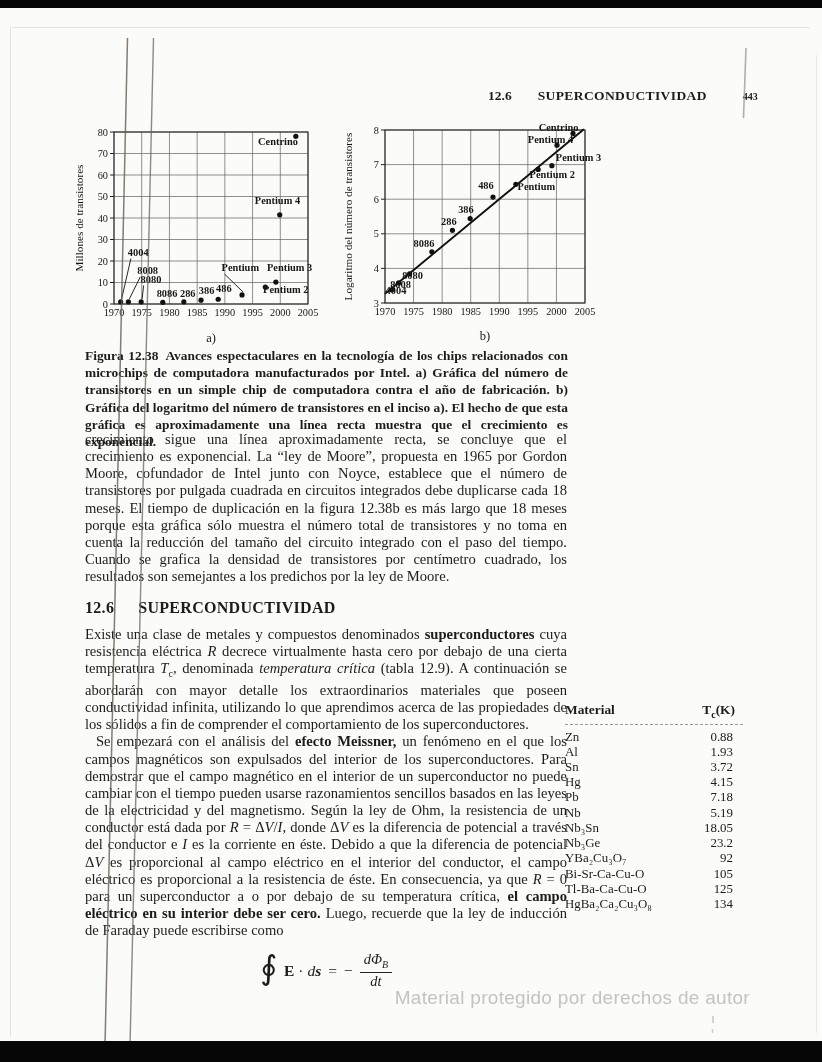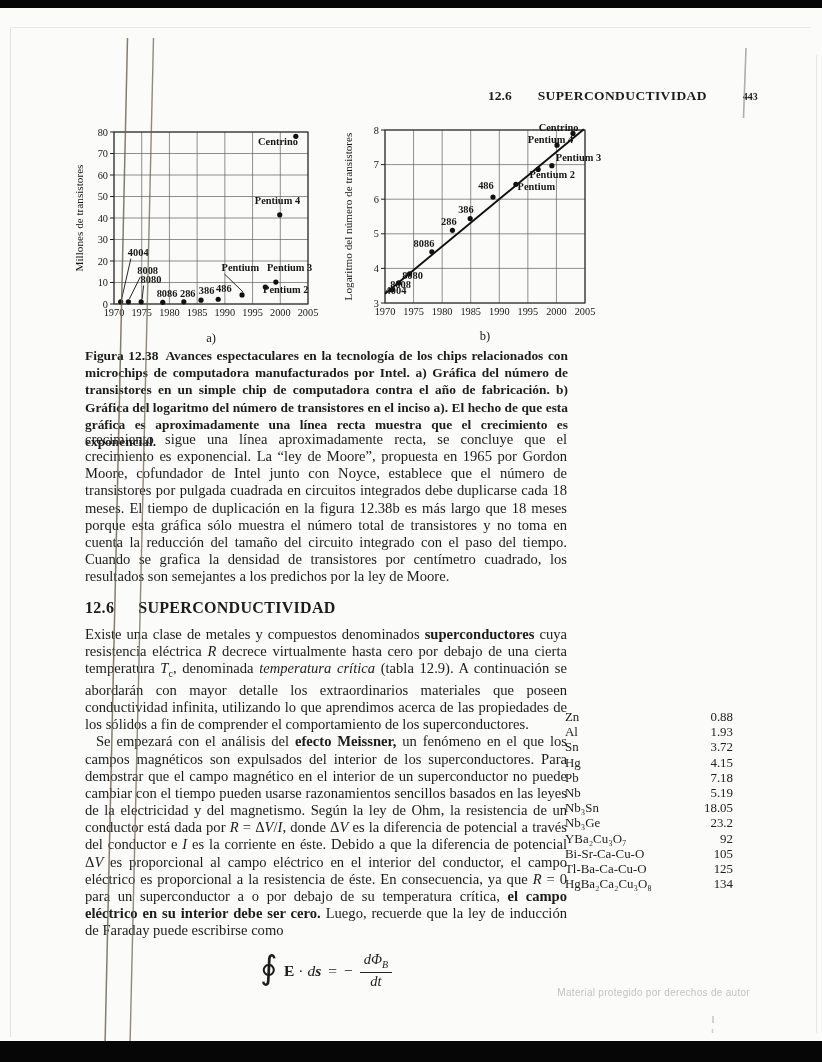--- a/index.html
+++ b/index.html
@@ -41,26 +41,26 @@
   .eq-s{font-style:italic;font-weight:bold;}
   .eq-frac{display:inline-flex;flex-direction:column;align-items:center;line-height:1.2;font-size:14.5px;}
   .eq-num{border-bottom:1.4px solid #222;padding:0 4px 1px 4px;font-style:italic;}
   .eq-den{font-style:italic;}
   sub{font-size:10px;}
 
   .aside{position:absolute;left:565px;top:696px;width:178px;}
   .aside-title{font-weight:bold;font-size:13.6px;line-height:16.6px;padding-bottom:7px;border-bottom:1px dashed #9d9d98;}
   .aside-header{display:flex;justify-content:space-between;font-weight:bold;font-size:13.4px;padding:6px 0 4px 0;border-bottom:1px dashed #9d9d98;}
   .aside-header .tval{margin-right:8px;}
-  .aside-rows{margin-top:14px;font-size:12.9px;line-height:15.2px;}
+  .aside-rows{margin-top:5px;font-size:12.9px;line-height:15.2px;}
   .trow{display:flex;justify-content:space-between;}
   .tval{margin-right:10px;}
 
   .watermark{position:absolute;top:987px;left:0;width:750px;text-align:right;
-             font-family:"Liberation Sans",sans-serif;font-size:10px;color:#c3c3c0;letter-spacing:.3px;}
+             font-family:"Liberation Sans",sans-serif;font-size:19px;color:#c3c3c0;letter-spacing:.3px;}
   .artifacts{position:absolute;left:0;top:0;pointer-events:none;}
 </style>
 </head>
 <body>
 
 <div class="bar-top"></div>
 <div class="hairline-top"></div>
 <div class="edge-left"></div>
 <div class="edge-right"></div>
 
@@ -227,20 +227,24 @@
     <span>=</span>
     <span>−</span>
     <span class="eq-frac">
       <span class="eq-num"><span>dΦ</span><sub>B</sub></span>
       <span class="eq-den">dt</span>
     </span>
   </div>
 </div>
 
 <div class="aside">
+  <div class="aside-header">
+    <span>Material</span>
+    <span class="tval"><b><span>T</span><sub>c</sub><span>(K)</span></b></span>
+  </div>
   <div class="aside-rows">
       <div class="trow">
         <span>Zn</span>
         <span class="tval">0.88</span>
       </div>
       <div class="trow">
         <span>Al</span>
         <span class="tval">1.93</span>
       </div>
       <div class="trow">

